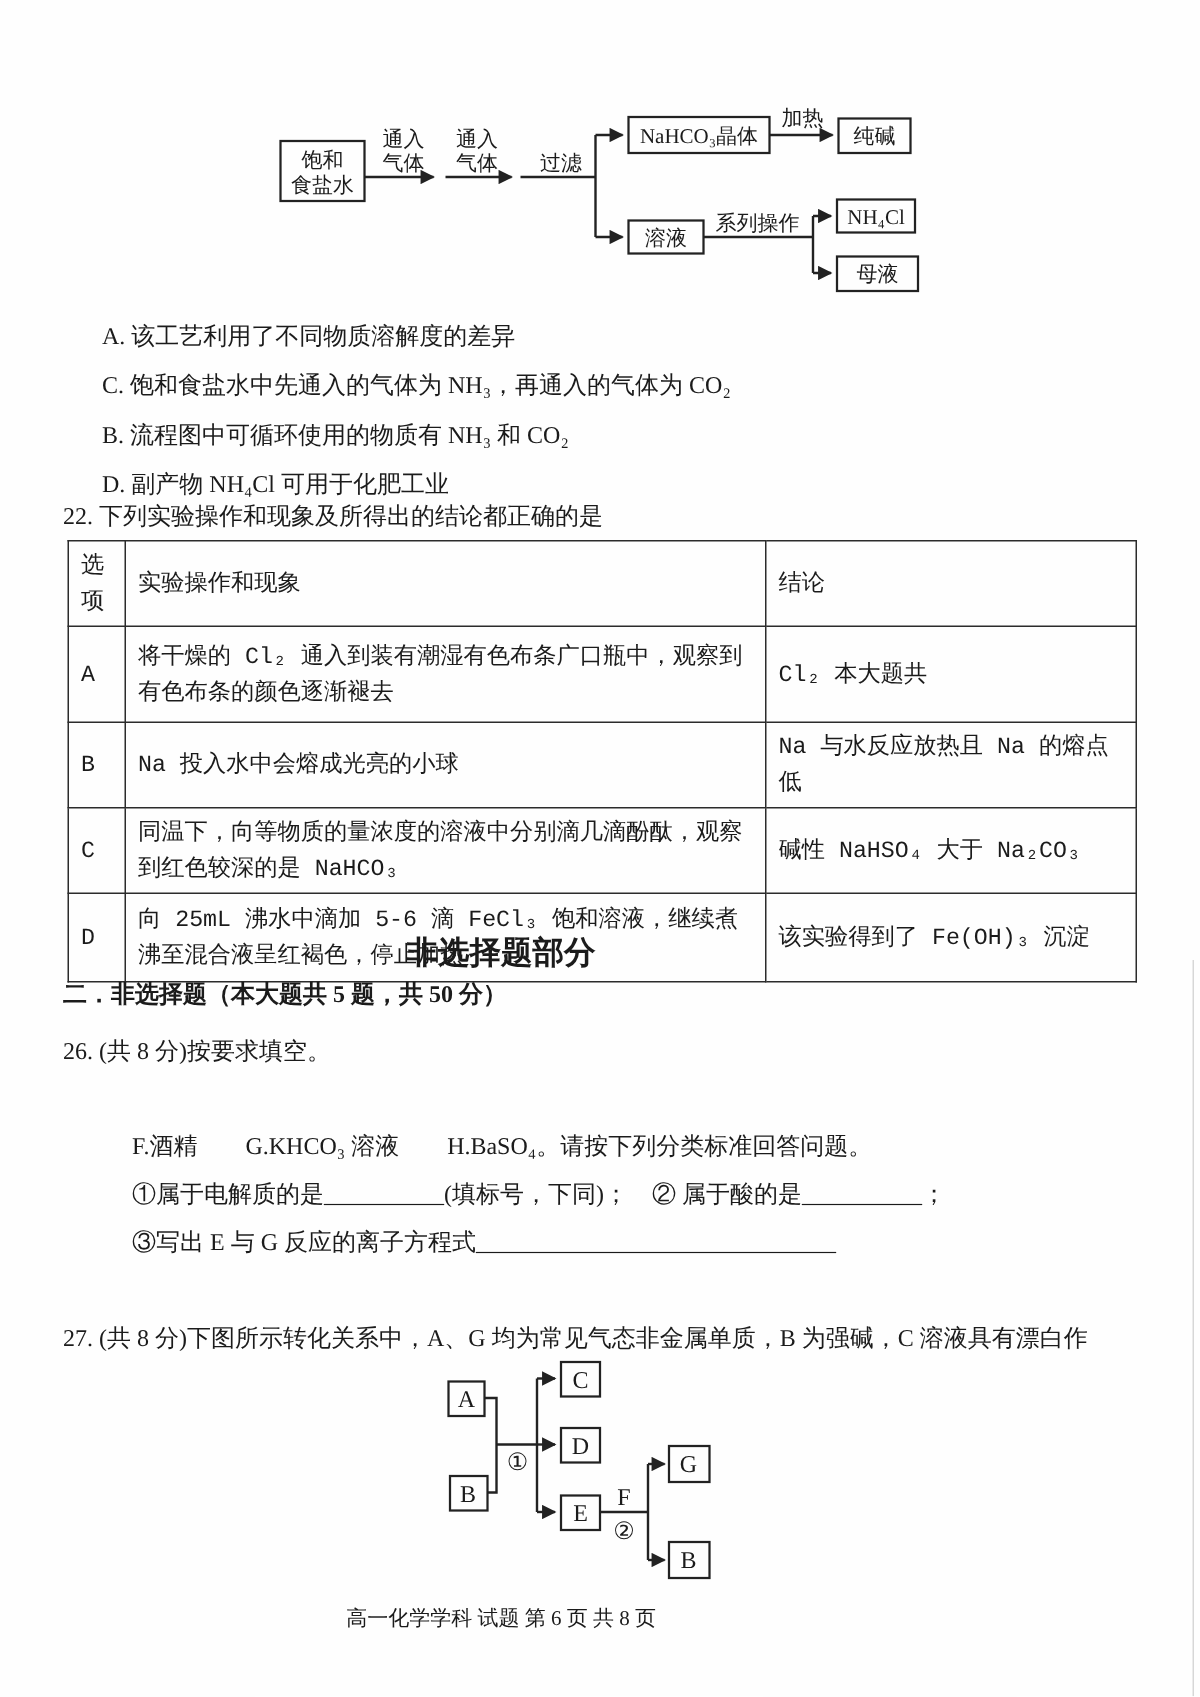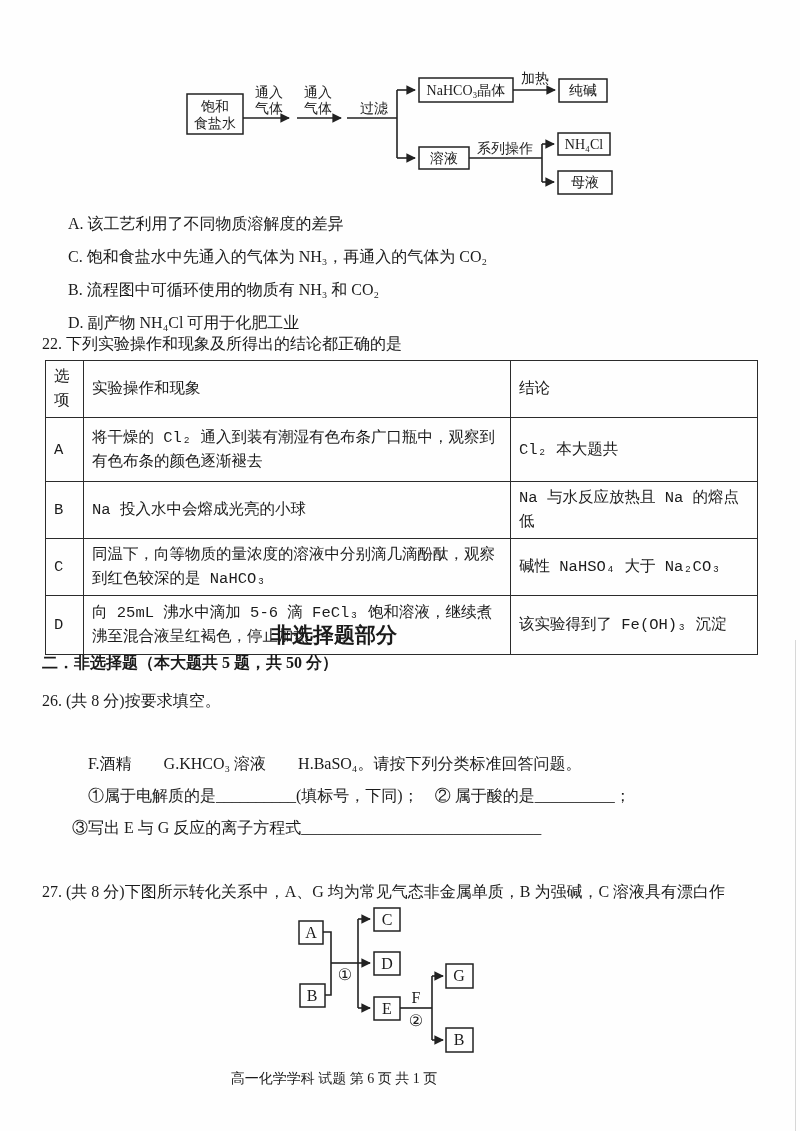--- a/index.html
+++ b/index.html
@@ -126,21 +126,21 @@
     </tr>
   </tbody>
     </table>
 
   <div class="abs center bold" style="top:621px; font-size:21px;">非选择题部分</div>
   <div class="abs txt bold" style="left:42px; top:653px;">二．非选择题（本大题共 5 题，共 50 分）</div>
 
   <div class="abs txt" style="left:42px; top:691px;font-family:Liberation Serif, serif;">26. (共 8 分)按要求填空。</div>
   <div class="abs txt" style="left:88px; top:754px;">F.酒精　　G.KHCO₃ 溶液　　H.BaSO₄。请按下列分类标准回答问题。</div>
   <div class="abs txt" style="left:88px; top:786px;">①属于电解质的是__________(填标号，下同)；　② 属于酸的是__________；</div>
-  <div class="abs txt" style="left:72px; top:818px;">③写出 E 与 G 反应的离子方程式______________________________</div>
+  <div class="abs txt" style="left:88px; top:818px;">③写出 E 与 G 反应的离子方程式______________________________</div>
 
   <div class="abs txt" style="left:42px; top:882px;text-align:center;">27. (共 8 分)下图所示转化关系中，A、G 均为常见气态非金属单质，B 为强碱，C 溶液具有漂白作</div>
 
   <svg class="abs" style="left:290px; top:902px;" width="200" height="160" viewBox="0 0 200 160">
     <defs>
       <marker id="ah2" viewBox="0 0 10 10" refX="9" refY="5" markerWidth="8" markerHeight="6" orient="auto">
         <path d="M0,0 L10,5 L0,10 z" fill="#222"></path>
       </marker>
     </defs>
     <rect x="9" y="19" width="24" height="23"></rect>
@@ -166,16 +166,16 @@
     <text class="letter" x="126" y="124" text-anchor="middle">②</text>
     <line x1="142" y1="74" x2="142" y2="138"></line>
     <line x1="142" y1="74" x2="153" y2="74" marker-end="url(#ah2)"></line>
     <line x1="142" y1="138" x2="153" y2="138" marker-end="url(#ah2)"></line>
     <rect x="156" y="62" width="27" height="24"></rect>
     <text class="letter" x="169" y="79" text-anchor="middle">G</text>
     <rect x="156" y="126" width="27" height="24"></rect>
     <text class="letter" x="169" y="143" text-anchor="middle">B</text>
   </svg>
 
-  <div class="abs center" style="top:1070px; font-size:14px;">高一化学学科 试题 第 6 页 共 1 页</div>
+  <div class="abs center" style="top:1070px; font-size:14px;">高一化学学科 试题 第 6 页 共 8 页</div>
 
   <div class="scan-edge"></div>
 </div>
 
 </body></html>

